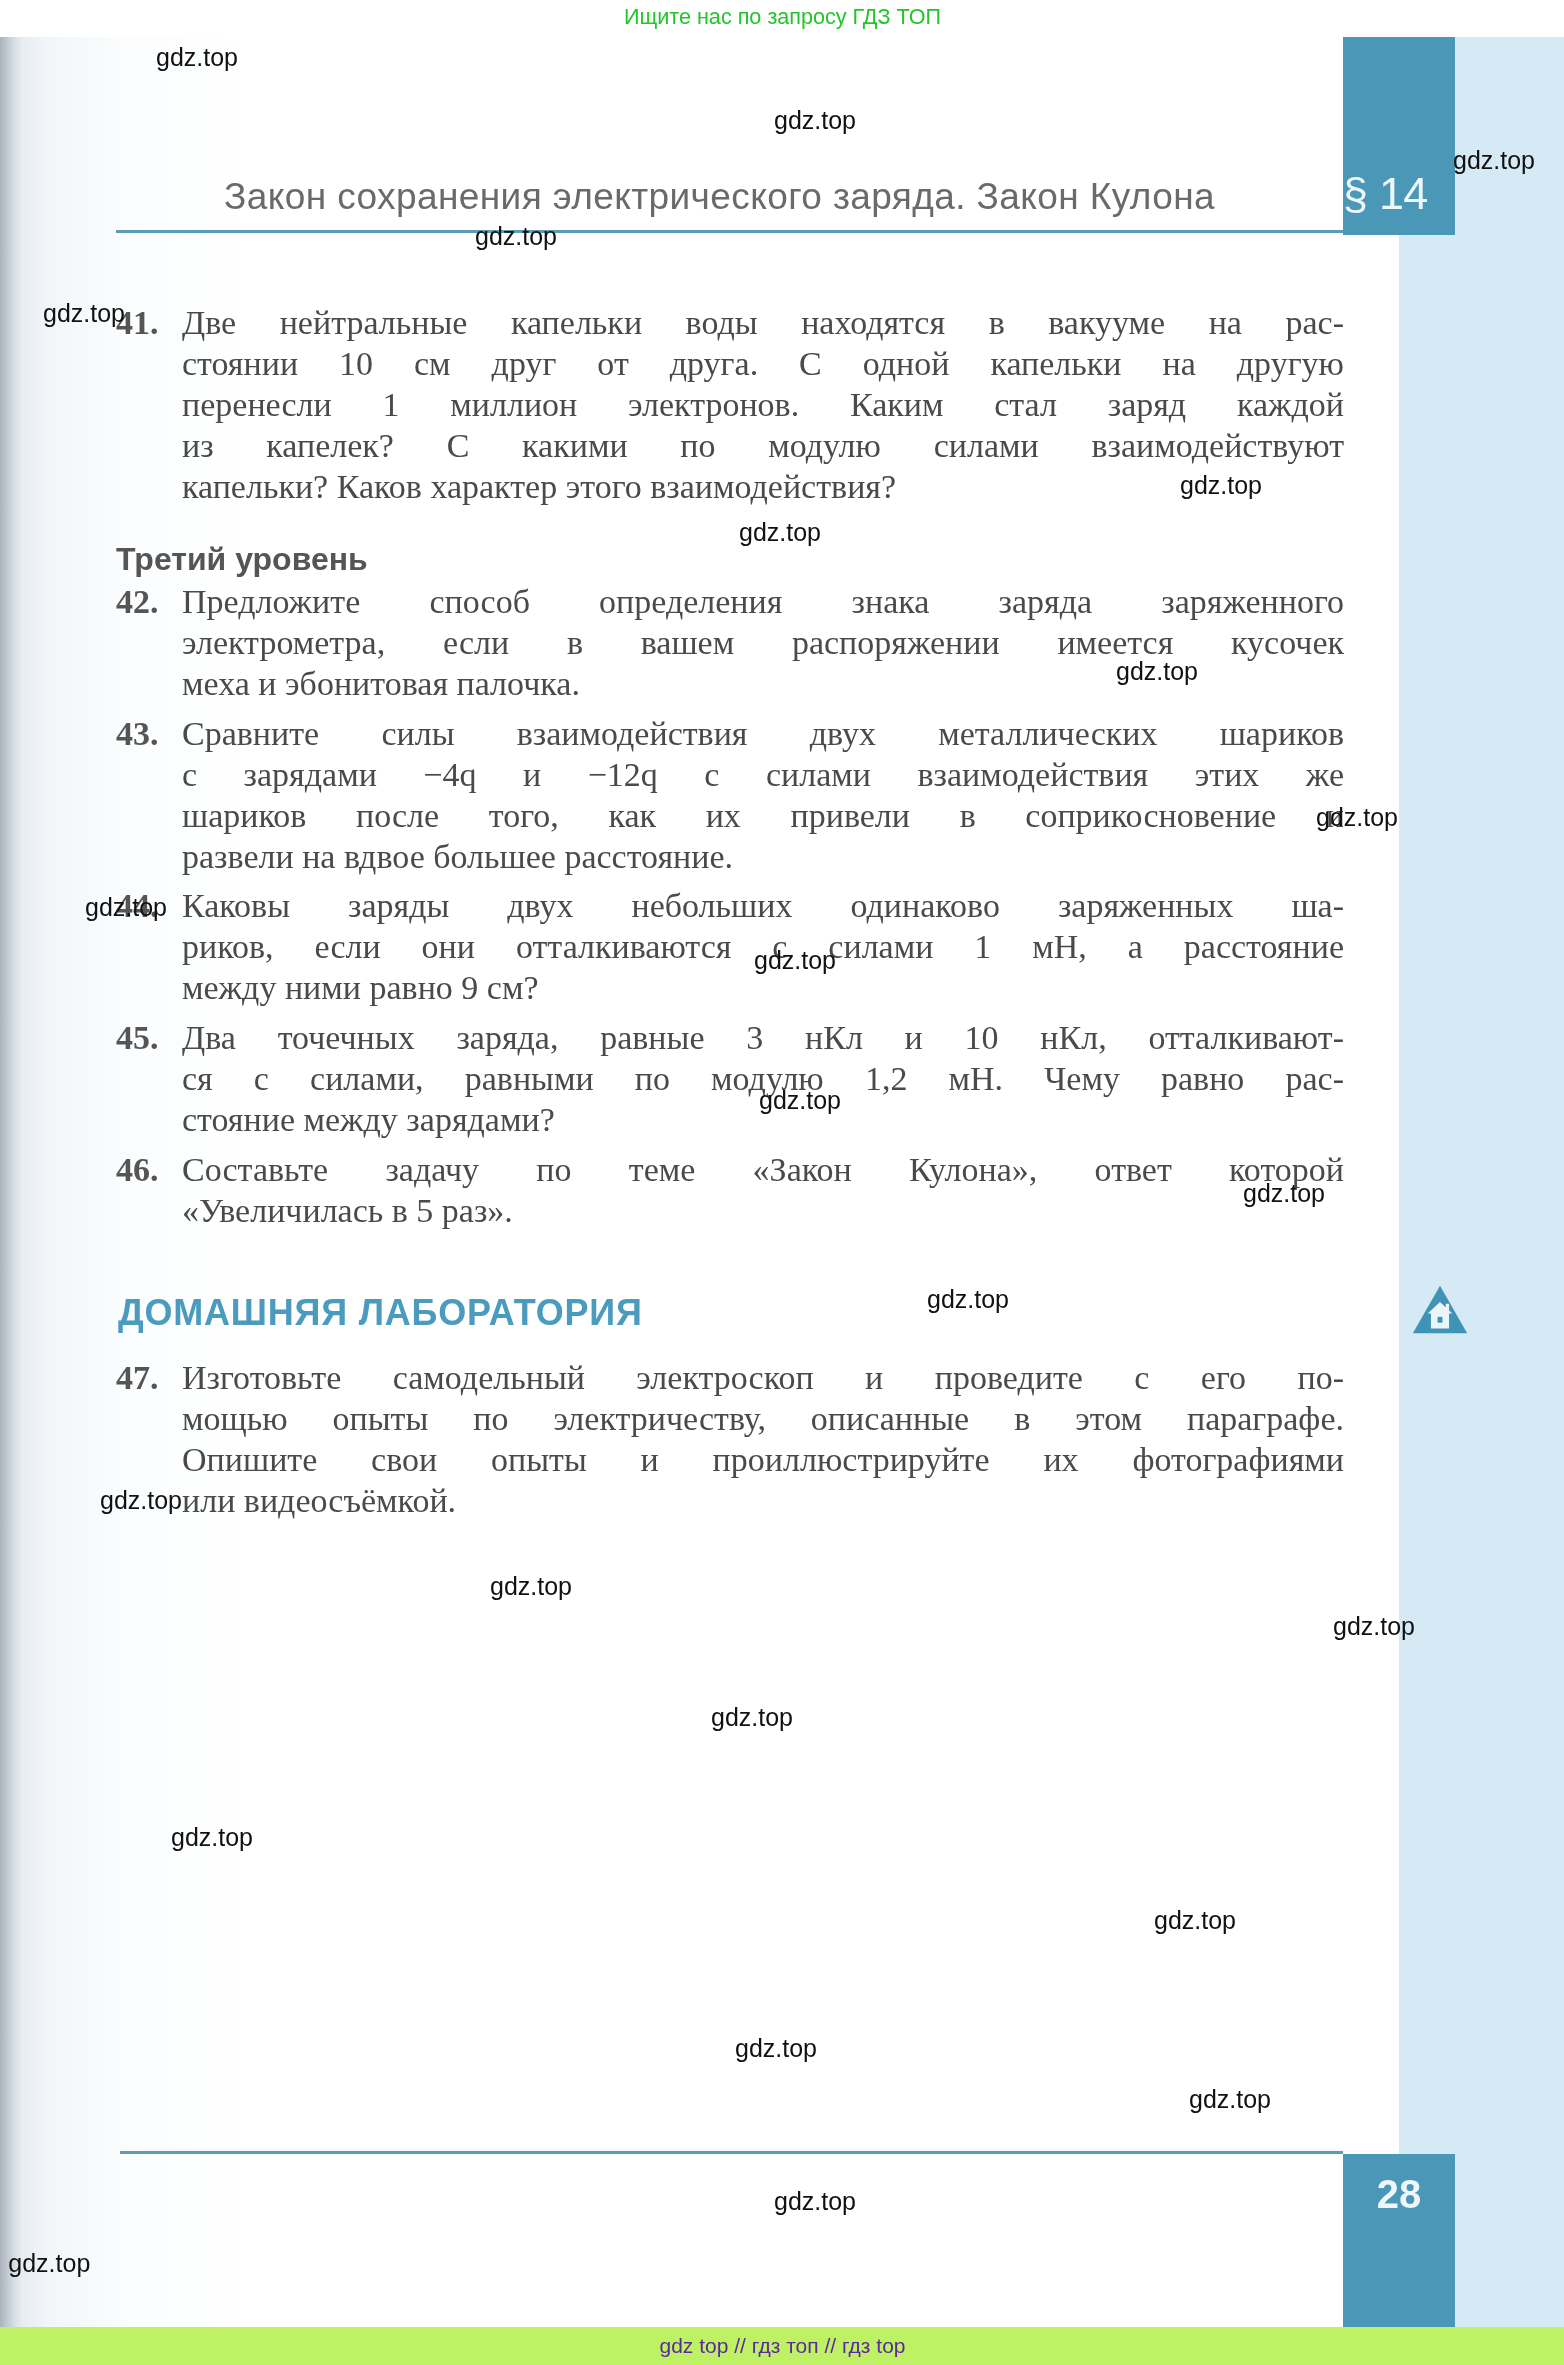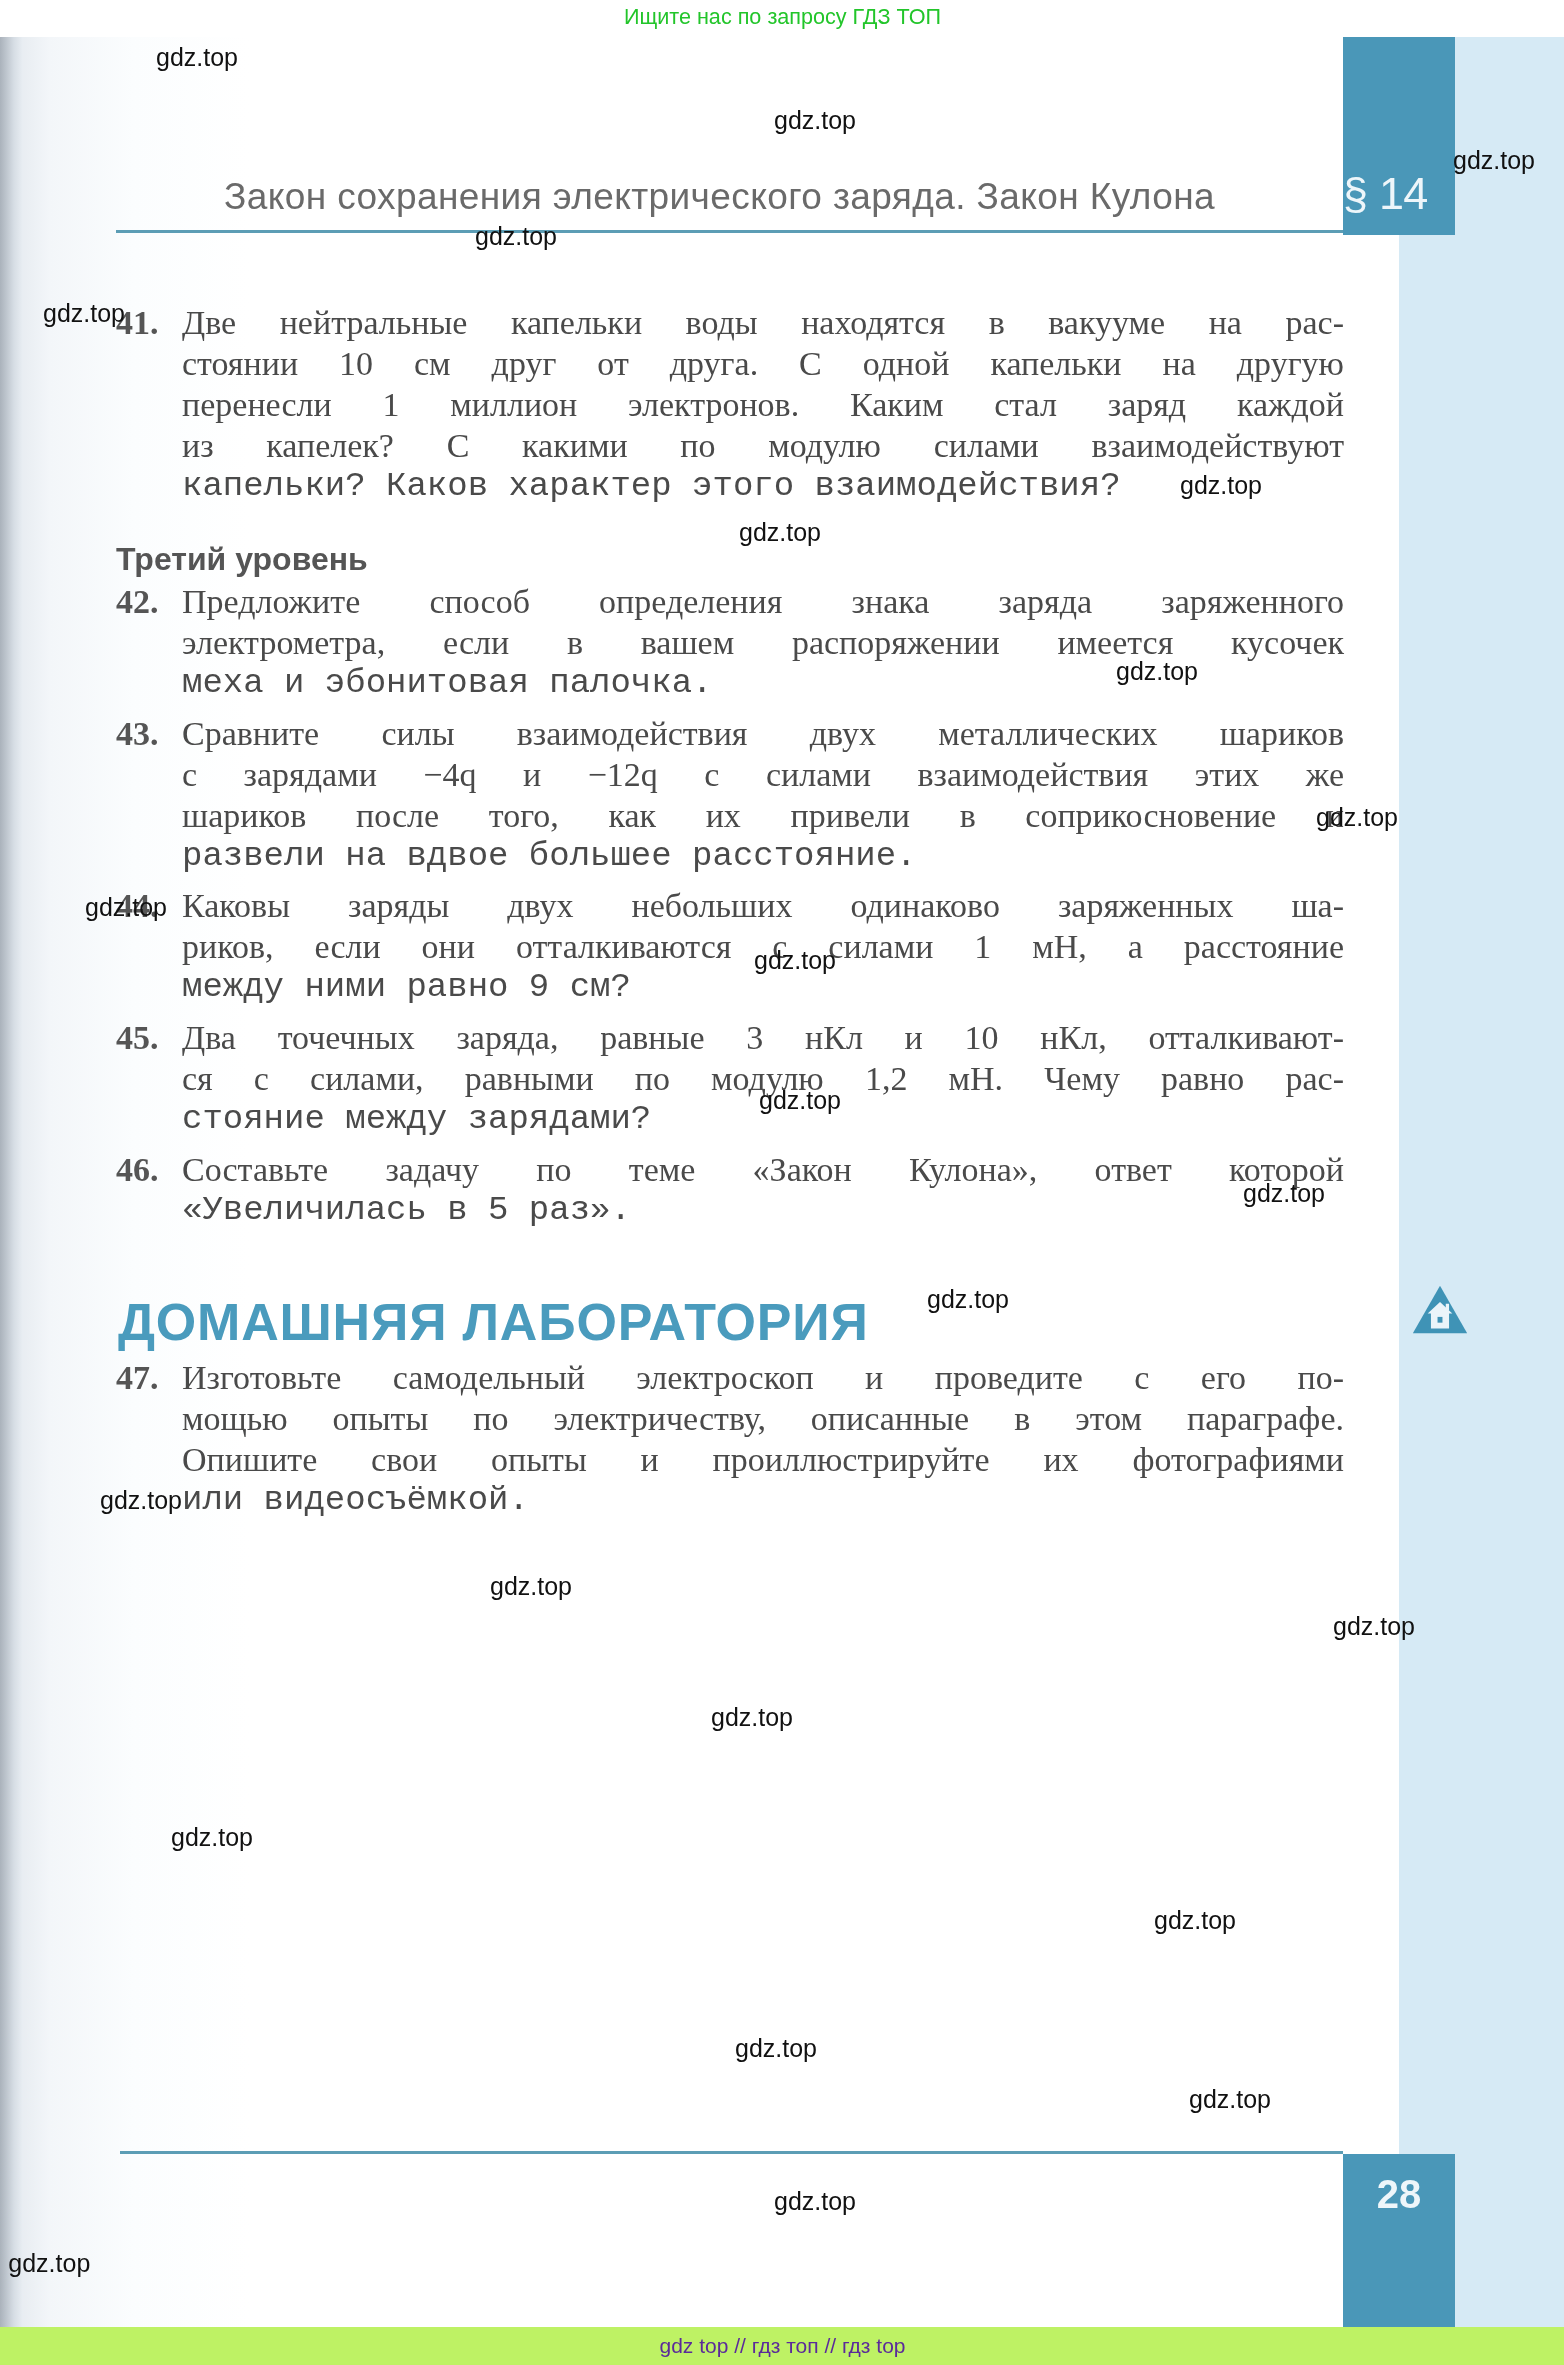--- a/index.html
+++ b/index.html
@@ -50,28 +50,28 @@
       text-align: justify;
     }
     .task .num {
       position: absolute; left: 0; top: 0; font-weight: bold; color: #555;
     }
     .task .body {
       display: block; margin-left: 66px;
       text-align: justify; text-align-last: left;
     }
     .task .line { display: block; text-align: justify; text-align-last: justify; }
-    .task .line.last { text-align-last: left; font-family: Liberation Mono, monospace; }
+    .task .line.last { text-align-last: left; }
     .level-heading {
       position: absolute; top: 504px; left: 116px;
       font-family: "Liberation Sans", sans-serif; font-weight: bold; font-size: 32px; color: #555;
     }
     .lab-heading {
       position: absolute; top: 1255px; left: 118px;
-      font-family: "Liberation Sans", sans-serif; font-weight: bold; font-size: 52px; color: #4a9bbd;
+      font-family: "Liberation Sans", sans-serif; font-weight: bold; font-size: 36px; color: #4a9bbd;
       letter-spacing: 0.8px;
     }
     .home-icon { position: absolute; top: 1247px; left: 1411px; width: 58px; height: 51px; }
     .ghost-text {
       position: absolute; left: 116px; width: 1228px; font-size: 32px; line-height: 42px;
       color: #eef1f6;
     }
     .footer-rule {
       position: absolute; top: 2114px; left: 120px; width: 1223px; height: 3.3px;
       background: #5c9db5;

